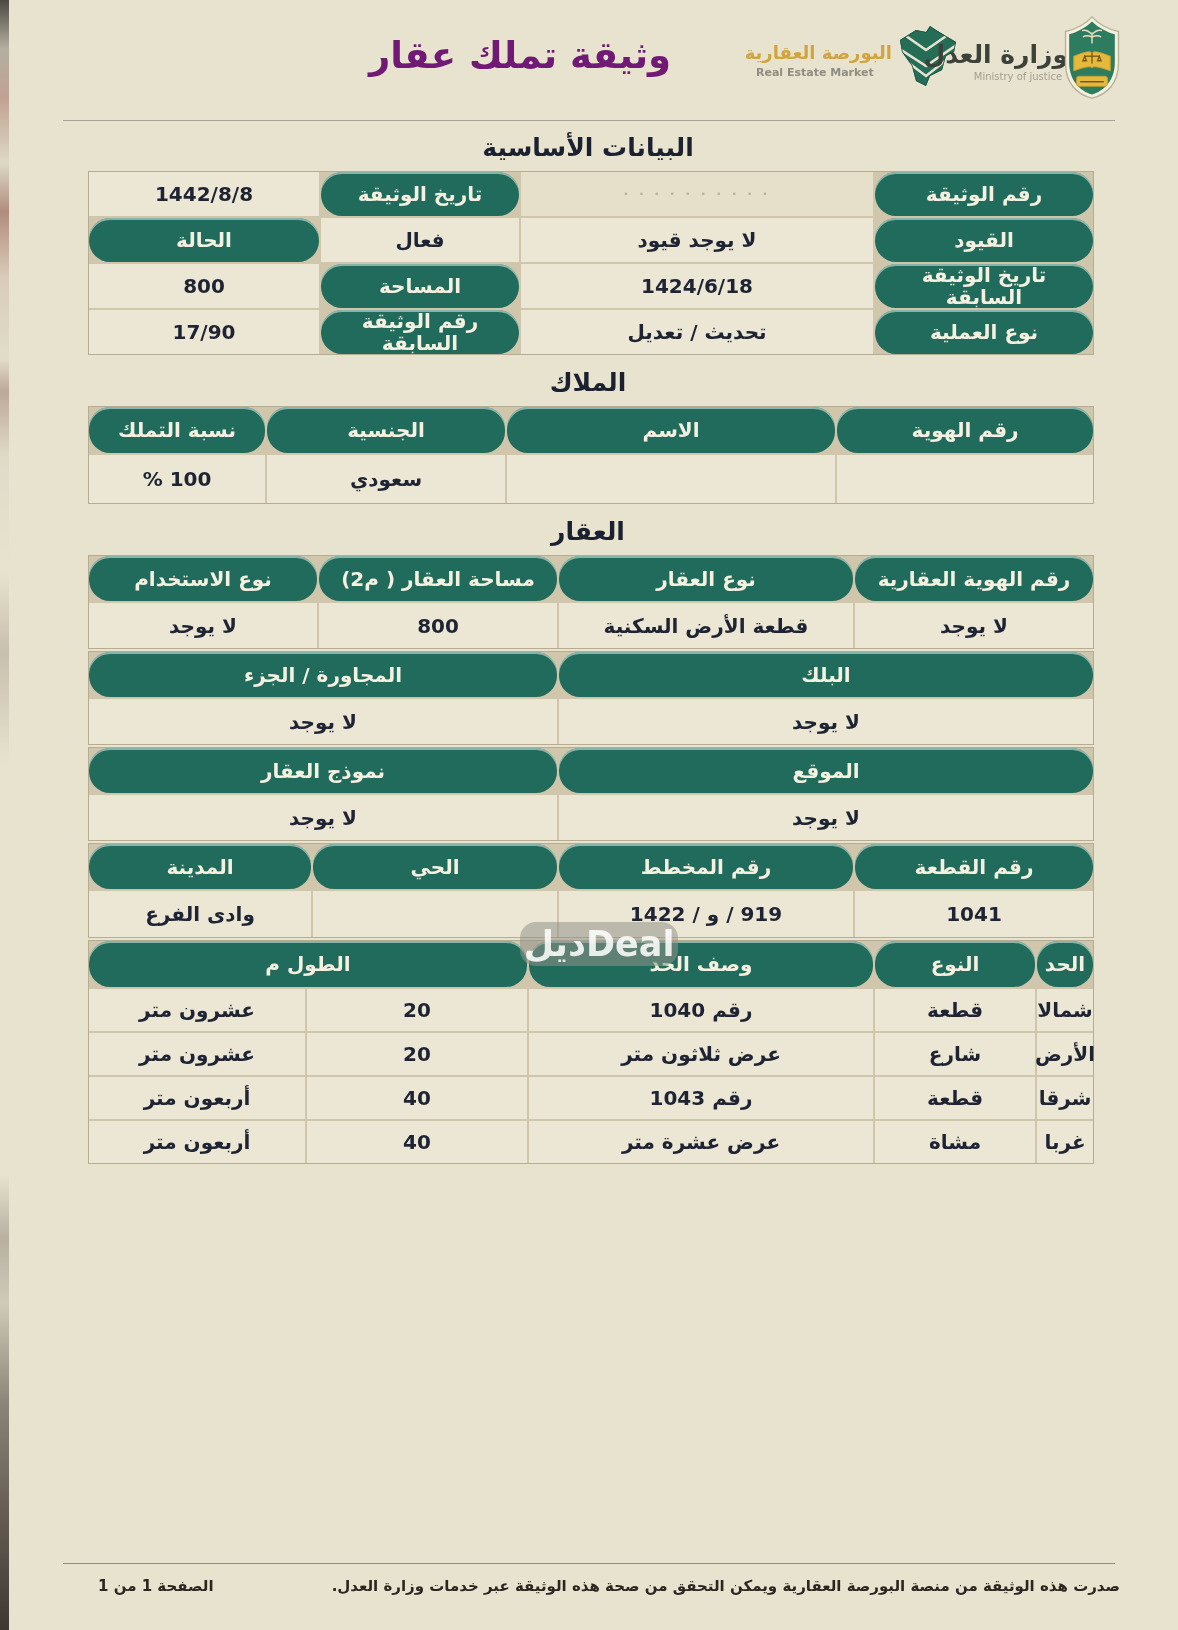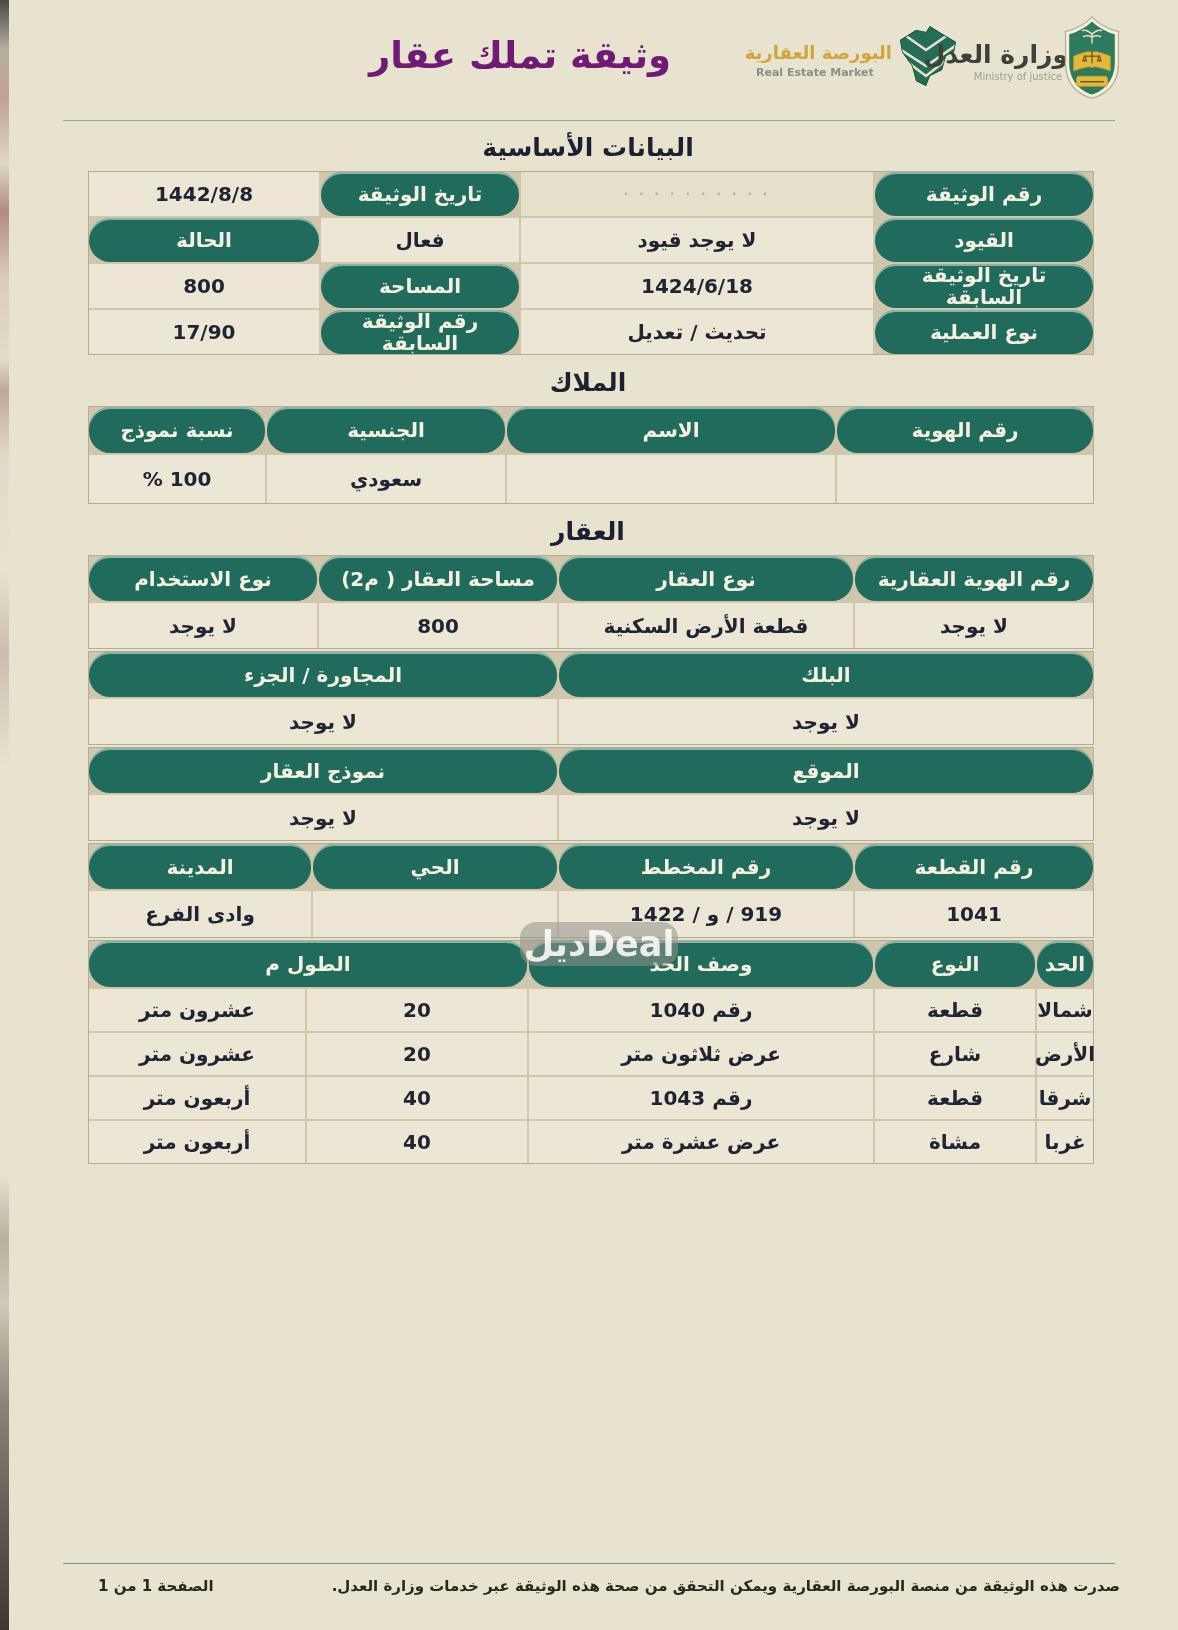--- a/index.html
+++ b/index.html
@@ -160,21 +160,21 @@
       <div class="cell val">تحديث / تعديل</div>
       <div class="cell lbl">رقم الوثيقة السابقة</div>
       <div class="cell val">17/90</div>
     </div>
 
     <div class="sec-title">الملاك</div>
     <div class="grid g-owners">
       <div class="cell lbl">رقم الهوية</div>
       <div class="cell lbl">الاسم</div>
       <div class="cell lbl">الجنسية</div>
-      <div class="cell lbl">نسبة نموذج</div>
+      <div class="cell lbl">نسبة التملك</div>
       <div class="cell val"></div>
       <div class="cell val"></div>
       <div class="cell val">سعودي</div>
       <div class="cell val">100 %</div>
     </div>
 
     <div class="sec-title">العقار</div>
     <div class="grid g-prop1">
       <div class="cell lbl">رقم الهوية العقارية</div>
       <div class="cell lbl">نوع العقار</div>

